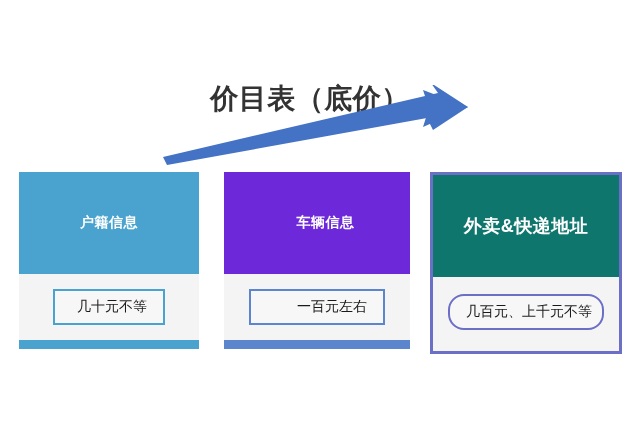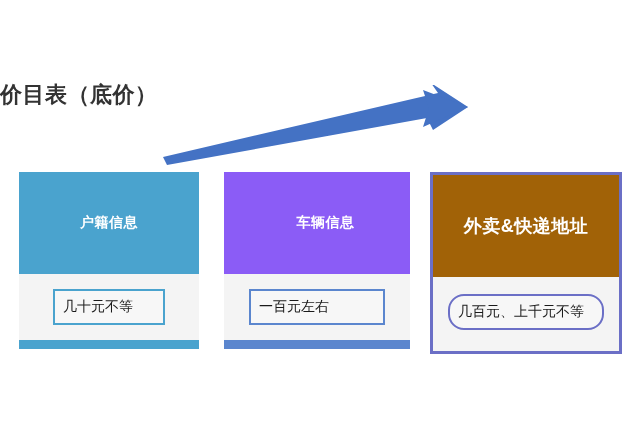--- a/index.html
+++ b/index.html
@@ -18,21 +18,22 @@
     width: 641px;
     height: 447px;
   }
 
   
   .title {
     position: absolute;
     left: 0;
     top: 80px;
     width: 620px;
-    font-size: 22px;
+    text-align: center;
+    font-size: 28px;
     font-weight: bold;
     color: #333333;
     letter-spacing: 0.5px;
     white-space: nowrap;
   }
 
   
   .arrow-wrap {
     position: absolute;
     left: 155px;
@@ -67,41 +68,41 @@
     display: flex;
     align-items: center;
     justify-content: center;
     color: #ffffff;
     font-size: 14px;
     font-weight: bold;
     letter-spacing: 0.5px;
     white-space: nowrap;
   }
   .card.c1 .card-header { background: #4aa3ce; }
-  .card.c2 .card-header { background: #8b5cf6; padding-left: 17px; }
-  .card.c3 .card-header { background: #a16207; font-size: 18px; }
+  .card.c2 .card-header { background: #6d28d9; padding-left: 17px; }
+  .card.c3 .card-header { background: #0f766e; font-size: 18px; }
 
   .card-body {
     background: #f4f4f4;
     display: flex;
     align-items: center;
     justify-content: center;
   }
   .card.c1 .card-body,
   .card.c2 .card-body { height: 66px; }
   .card.c3 .card-body { height: 70px; }
 
   .value-box {
     box-sizing: border-box;
     border: 2px solid #4aa3ce;
     background: #f7f7f7;
     color: #1a1a1a;
     font-size: 14px;
-    padding: 7px 8px;
-    text-align: left;
+    padding: 7px 16px;
+    text-align: right;
     white-space: nowrap;
   }
   .card.c1 .value-box { border-color: #4aa3ce; width: 112px; }
   .card.c2 .value-box { border-color: #5b86ce; width: 136px; }
   .card.c3 .value-box { border-color: #6b6fc6; width: 156px; border-radius: 16px; }
 
   .card-footer {
     height: 9px;
   }
   .card.c1 .card-footer { background: #4aa3ce; }

